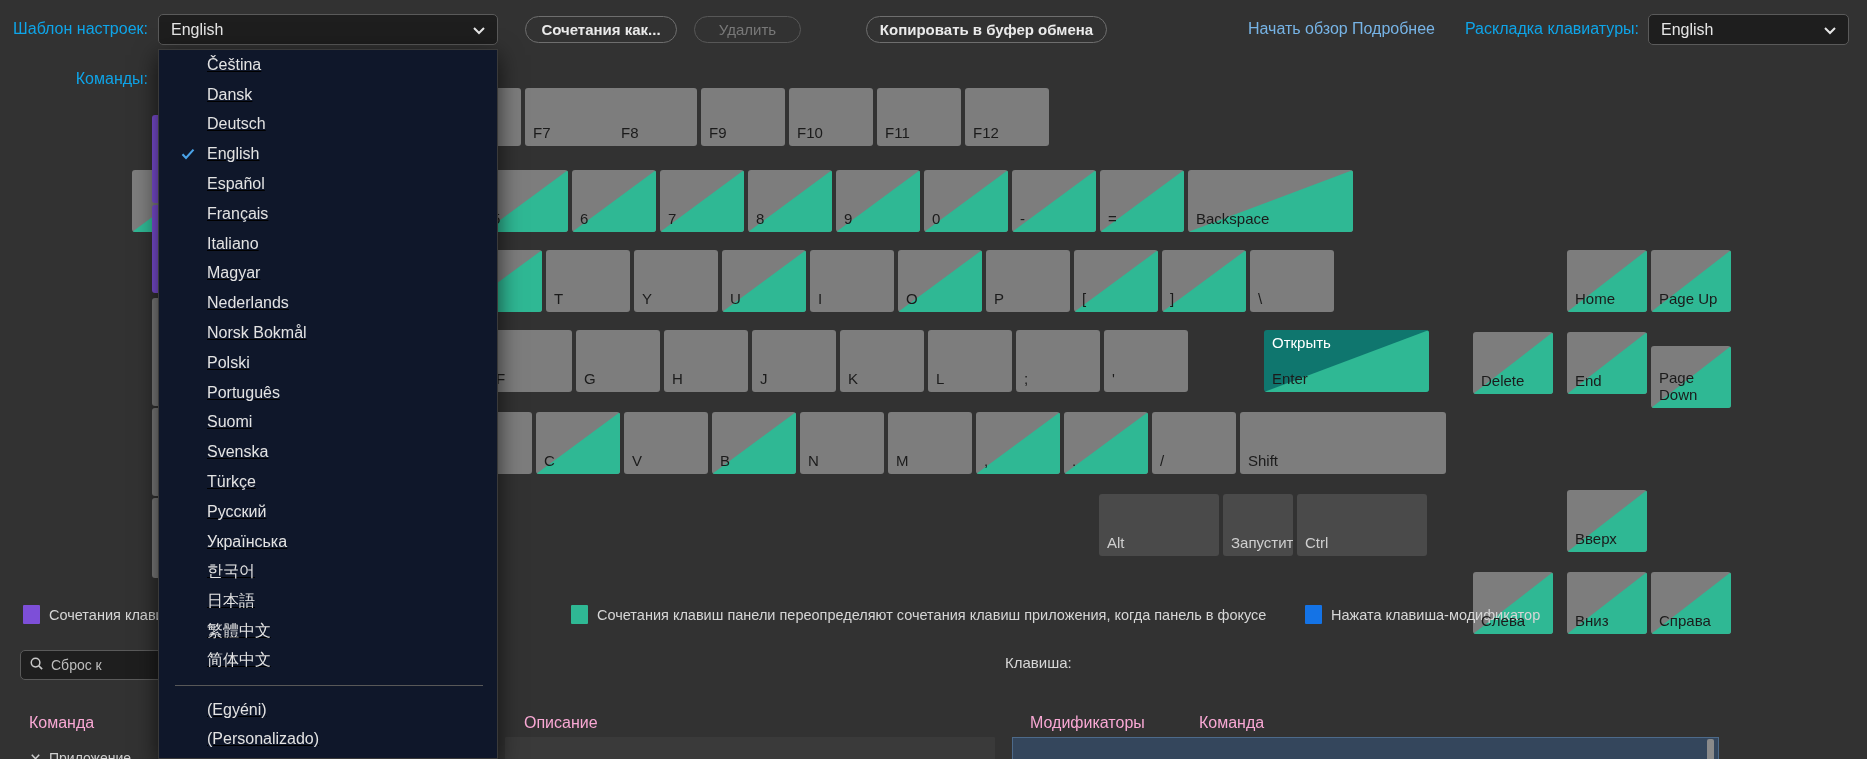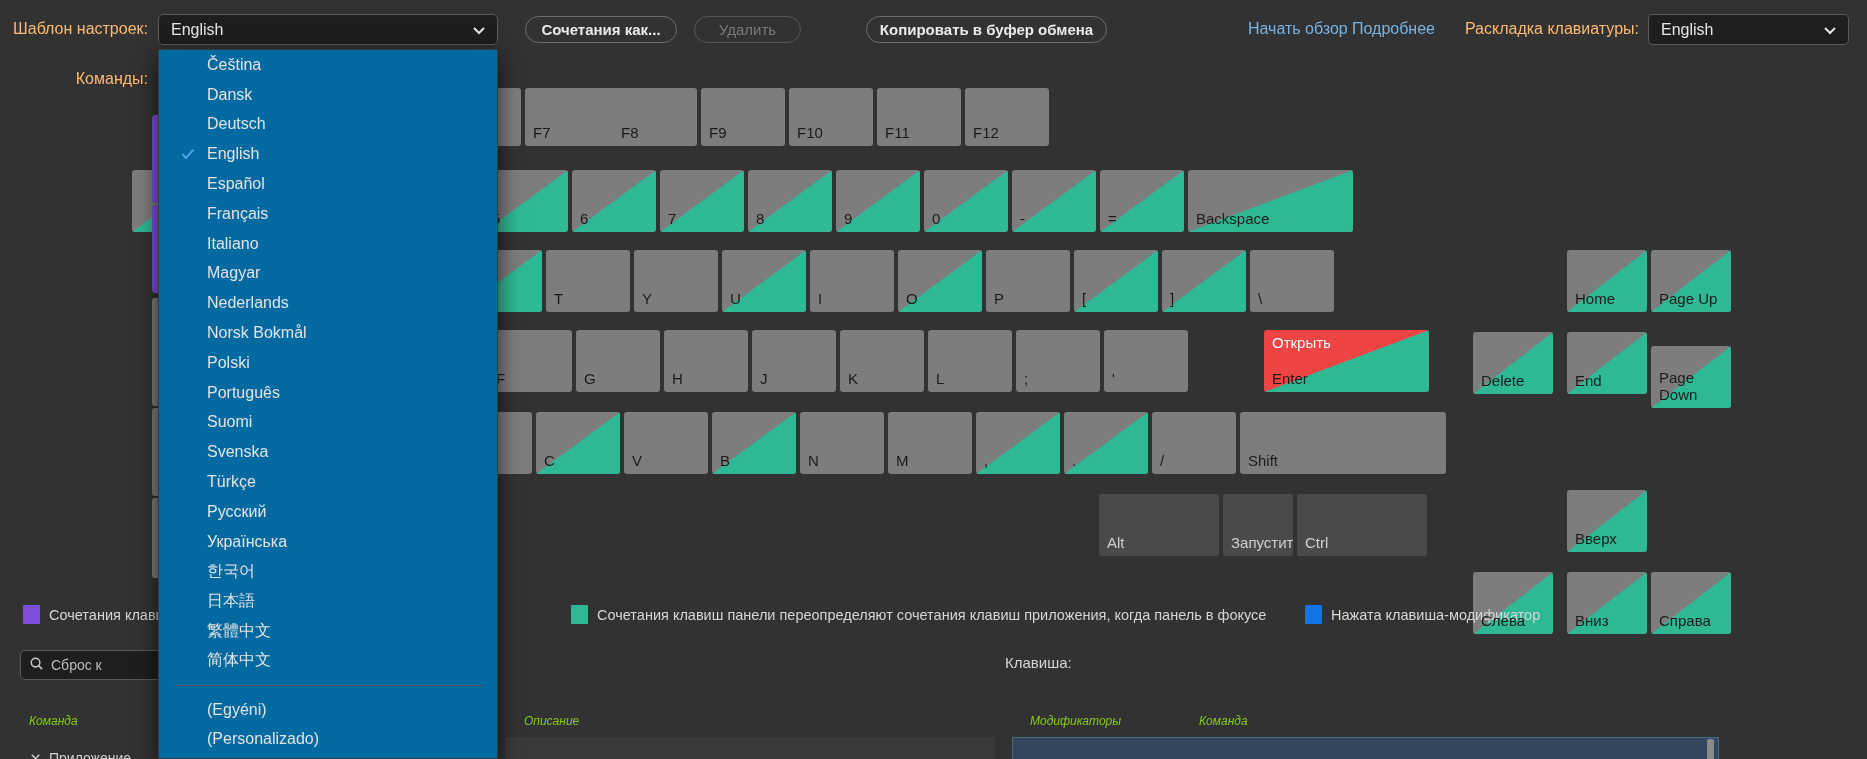--- a/index.html
+++ b/index.html
@@ -7,21 +7,21 @@
     width: 1867px; height: 759px;
     background: #323232;
     font-family: "Liberation Sans", "DejaVu Sans", sans-serif;
     overflow: hidden;
   }
   #root { position: relative; width: 1867px; height: 759px; background: #323232; }
 
   
   .topbar { position:absolute; left:0; top:0; width:1867px; height:50px; }
   .label-right {
-    position:absolute; color:#fdba74; font-size:16px; text-align:right;
+    position:absolute; color:#0ea5e9; font-size:16px; text-align:right;
     white-space:nowrap;
   }
   .combo {
     position:absolute; background:#1e1e1e; border:1px solid #5a5a5a;
     border-radius:5px; color:#e6e6e6; font-size:16px;
     display:flex; align-items:center; padding:0 10px 0 12px;
   }
   .combo .cval { flex:1; white-space:nowrap; overflow:hidden; }
   .chev { width:16px; height:16px; flex:none; }
   .chev svg { display:block; }
@@ -49,53 +49,54 @@
     position:absolute; left:8px; top:4px; font-size:15px; color:#ffffff;
     white-space:nowrap; z-index:3;
   }
   .key .botlab {
     position:absolute; left:8px; bottom:5px; font-size:15px; color:#1b1b1b;
     white-space:nowrap; z-index:3; line-height:1.15;
   }
   .key.plain { background:#7d7d7d; }
   .key.dark  { background:#4a4a4a; }
   .key.dark .botlab { color:#cfcfcf; }
-  .key.purple { background:#ef4444; }
+  .key.purple { background:#0f766e; }
   .key.purple .botlab { color:#1b1b1b; }
 
   
   #legend { position:absolute; left:0; top:600px; width:1867px; height:35px; }
   .lg { position:absolute; display:flex; align-items:center; gap:9px;
         font-size:14.5px; color:#d6d6d6; white-space:nowrap; }
   .sw { width:17px; height:19px; flex:none; border-radius:1px; }
 
   
   #lower { position:absolute; left:0; top:638px; width:1867px; height:121px; }
   .searchbox {
     position:absolute; left:20px; top:12px; width:190px; height:30px;
     background:#1e1e1e; border:1px solid #5a5a5a; border-radius:5px;
     display:flex; align-items:center; gap:7px; padding:0 8px;
     color:#bdbdbd; font-size:14px;
   }
-  .hdrcell { position:absolute; color:#84cc16; font-size:12px; white-space:nowrap;font-style:italic; }
+  .hdrcell { position:absolute; color:#f9a8d4; font-size:16px; white-space:nowrap; }
   .treeitem { position:absolute; display:flex; align-items:center; gap:7px;
               color:#d0d0d0; font-size:14px; white-space:nowrap; }
   .keylabel { position:absolute; color:#d6d6d6; font-size:15px; white-space:nowrap; }
   .selrow {
     position:absolute; background:#34465c; border:1px solid #4d6party;
     border:1px solid #4d6a8a;
   }
   .selrow .cellv { position:absolute; left:14px; bottom:4px; color:#e4e4e4; font-size:14px; }
   .scrollthumb { position:absolute; background:#8a8a8a; border-radius:2px; }
 
   
   #dropdown {
-    position:absolute; background:#0369a1; border:1px solid #3a3a3a;
+    position:absolute; background:#0f172a; border:1px solid #3a3a3a;
     box-shadow:0 6px 22px rgba(0,0,0,.65);
     z-index:50;
+    text-decoration:underline;
   }
   .ddrow {
     position:relative; height:29.8px; display:flex; align-items:center;
     color:#e3e3e3; font-size:16px; padding-left:48px; white-space:nowrap;
   }
   .ddrow .check { position:absolute; left:22px; top:50%; transform:translateY(-50%);
                   width:14px; height:14px; }
   .ddsep { height:1px; background:#585858; margin:9px 14px 9px 16px; }
   .ddrow.cjk { font-family:"DejaVu Sans", sans-serif; }
 </style>

